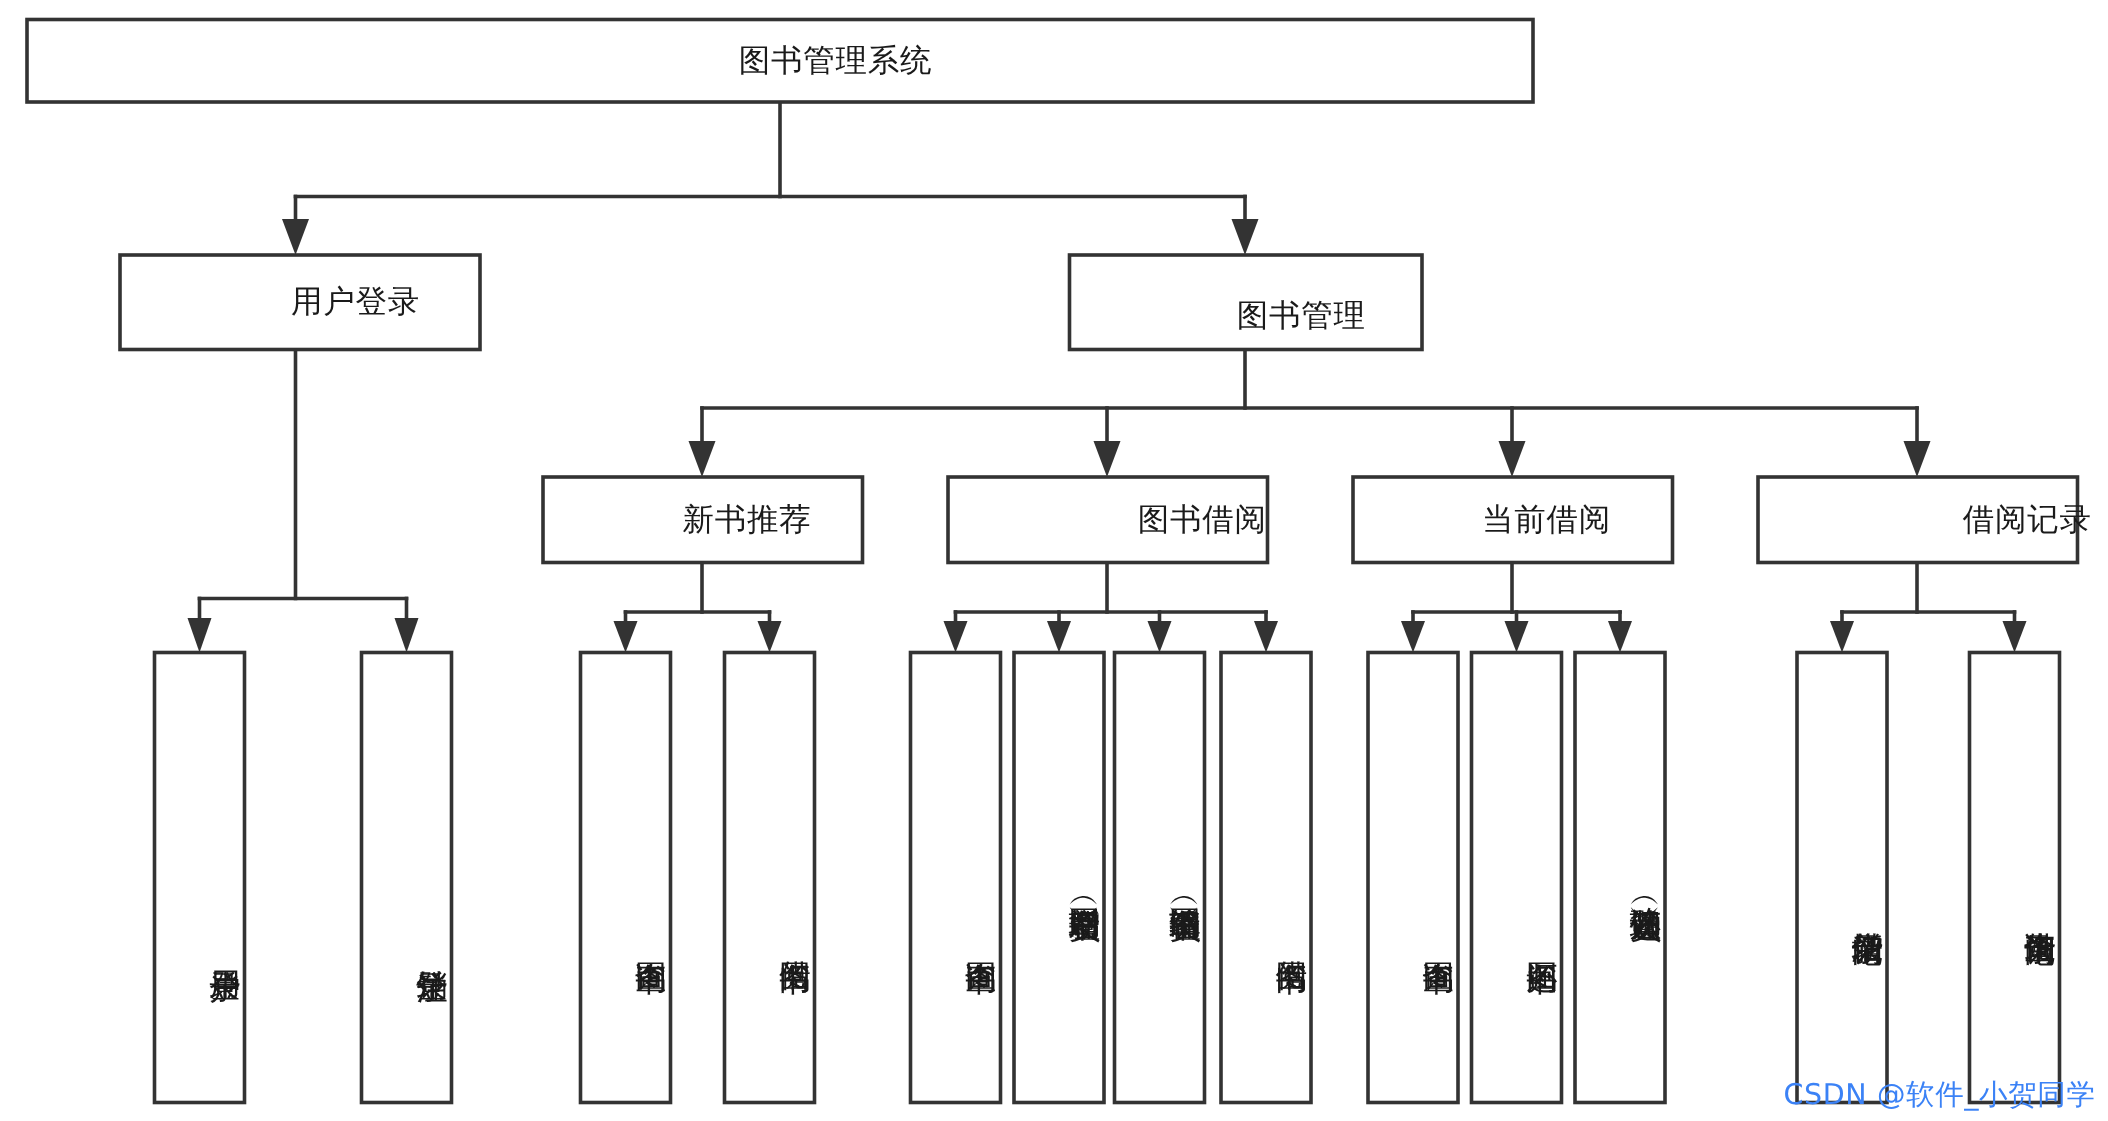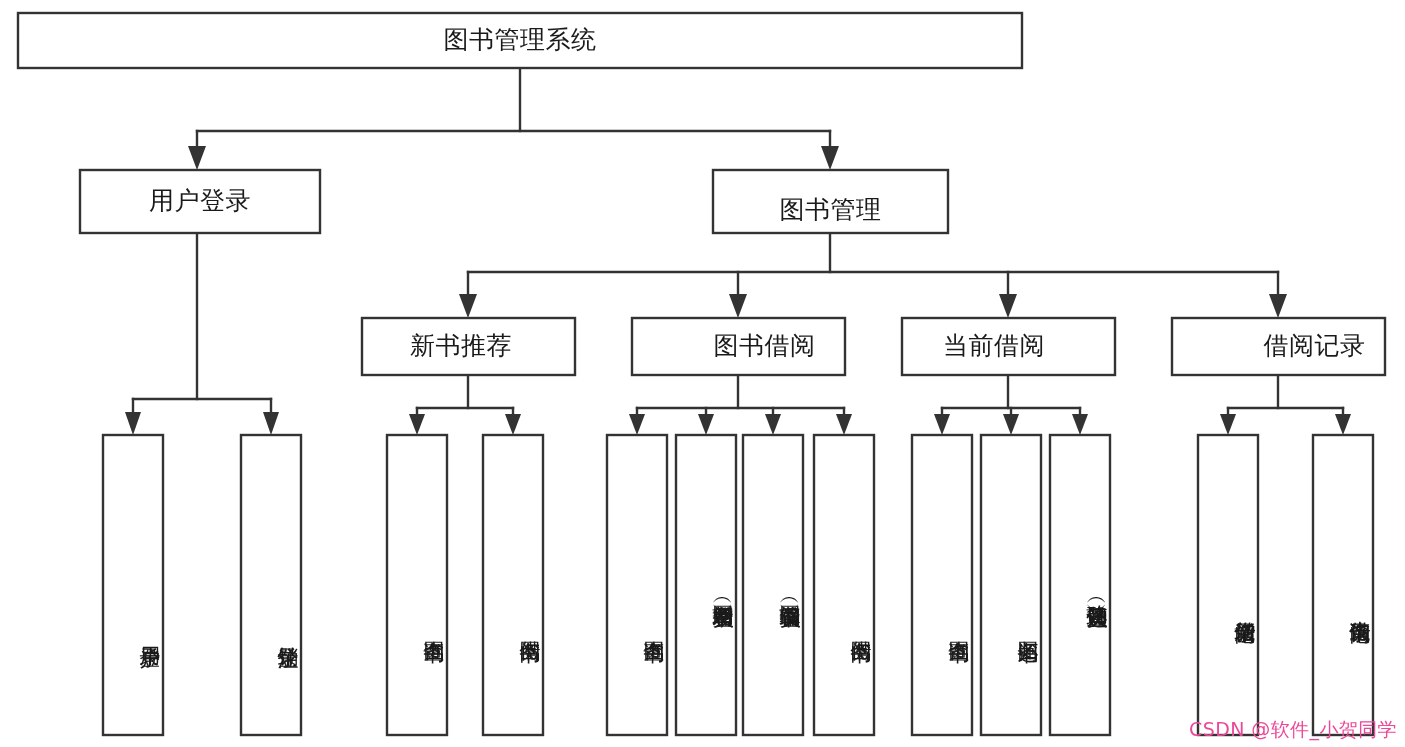--- a/index.html
+++ b/index.html
@@ -39,46 +39,47 @@
   .arrow-head {
     fill: #333333;
     stroke: none;
   }
   .node-label-h {
     position: absolute;
     display: flex;
     align-items: center;
     justify-content: center;
     color: #1a1a1a;
-    font-size: 25px;
+    font-size: 21px;
     line-height: 1.15;
     letter-spacing: 0.5px;
     white-space: nowrap;
     pointer-events: none;
+    margin-left: 37px;
   }
   .node-label-v {
     position: absolute;
     display: flex;
     align-items: flex-start;
     justify-content: center;
     color: #1a1a1a;
     font-size: 21px;
     line-height: 1.32;
     letter-spacing: 0.5px;
     writing-mode: vertical-rl;
     text-orientation: upright;
     pointer-events: none;
     padding-top: 6px;
     box-sizing: border-box;
   }
   .watermark {
     position: absolute;
     right: 8px;
     bottom: 4px;
-    color: #ec4899;
+    color: #3b82f6;
     font-size: 19px;
     white-space: nowrap;
     letter-spacing: 0.4px;
   }
 </style>
 </head>
 <body>
 
 <div id="diagram-root">
 

